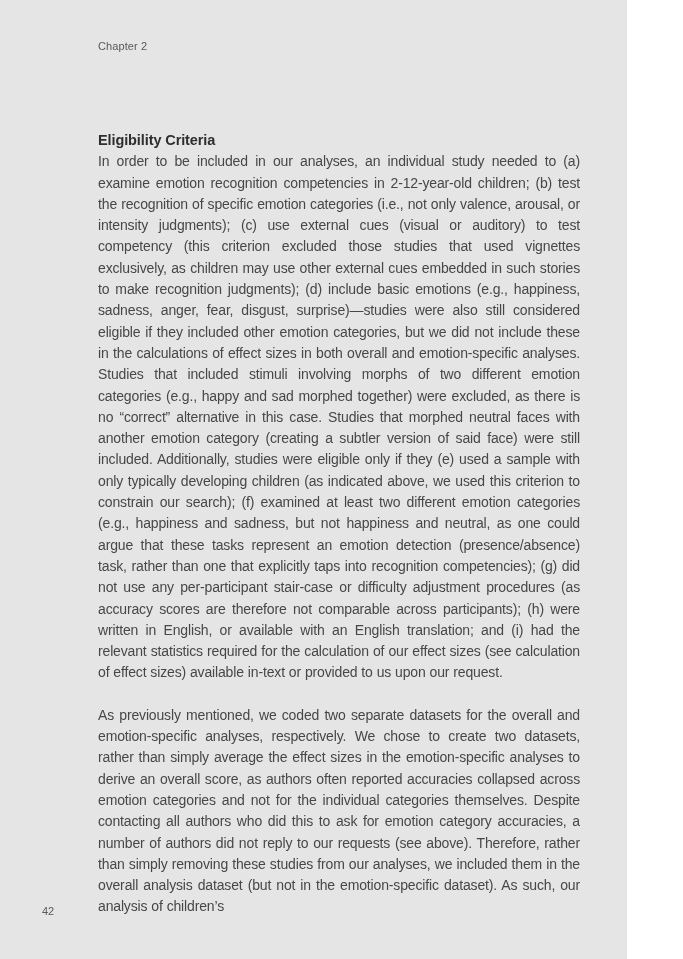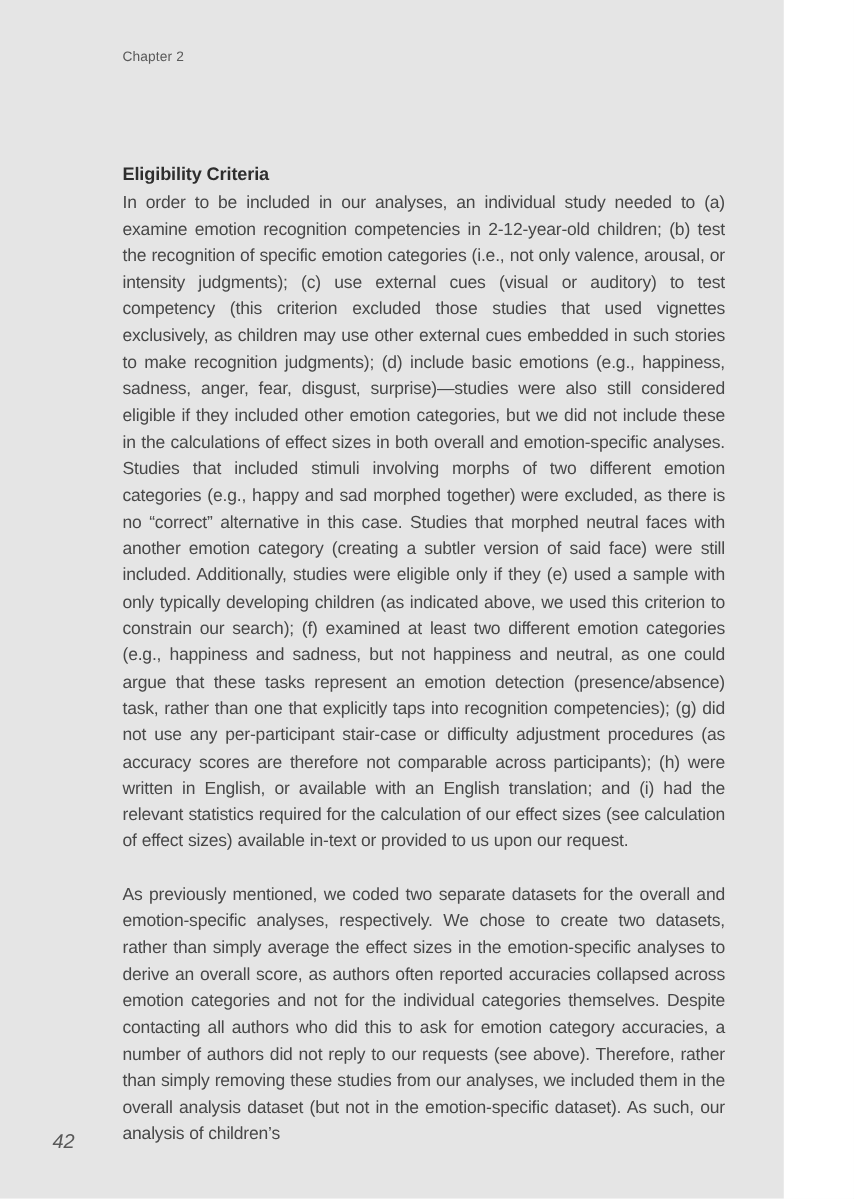--- a/index.html
+++ b/index.html
@@ -48,23 +48,22 @@
     line-height: 21.3px;
     color: #474747;
     text-align: justify;
     letter-spacing: -0.15px;
     word-spacing: 0.2px;
   }
   .page-number {
     position: absolute;
     left: 42px;
     top: 905px;
-    font-size: 16px;
+    font-size: 11px;
     color: #595959;
-    font-style: italic;
   }
 </style>
 </head>
 <body>
 
 <div class="page">
 
   <div class="running-header">Chapter 2</div>
 
   <main class="content">

